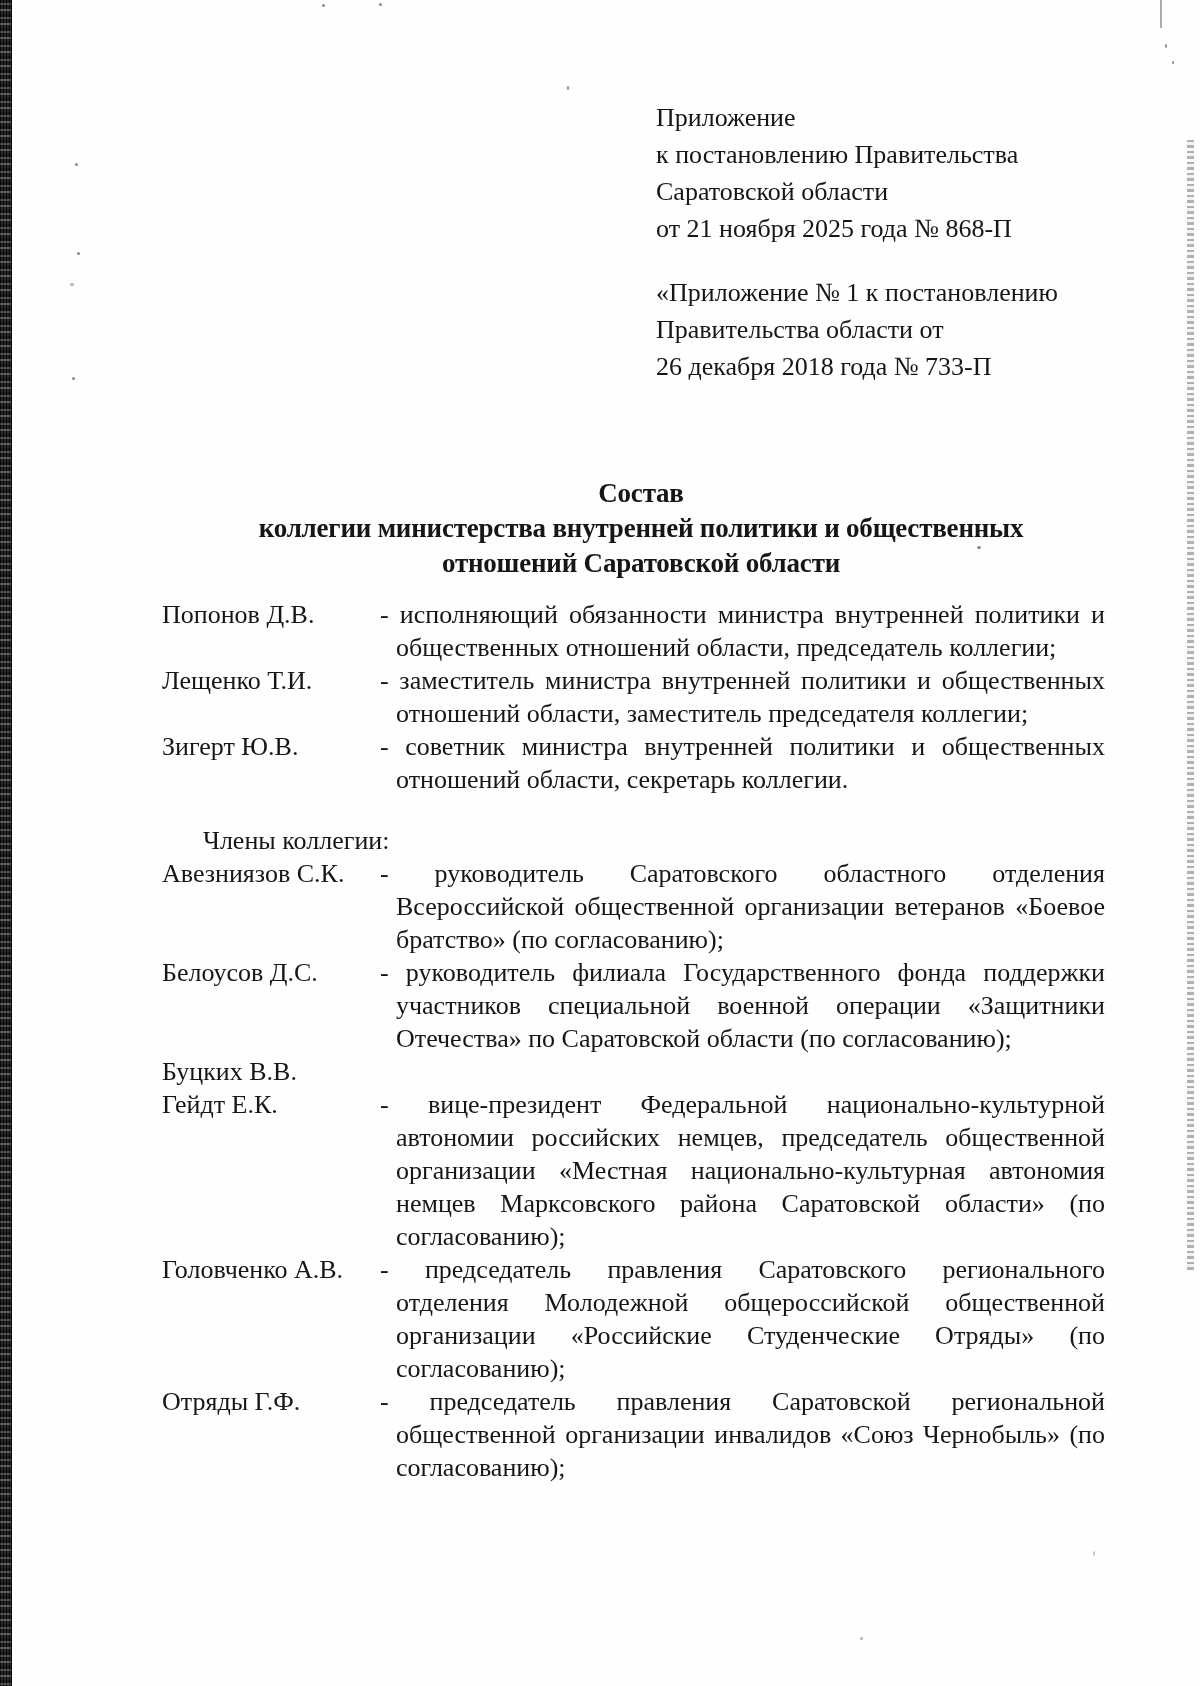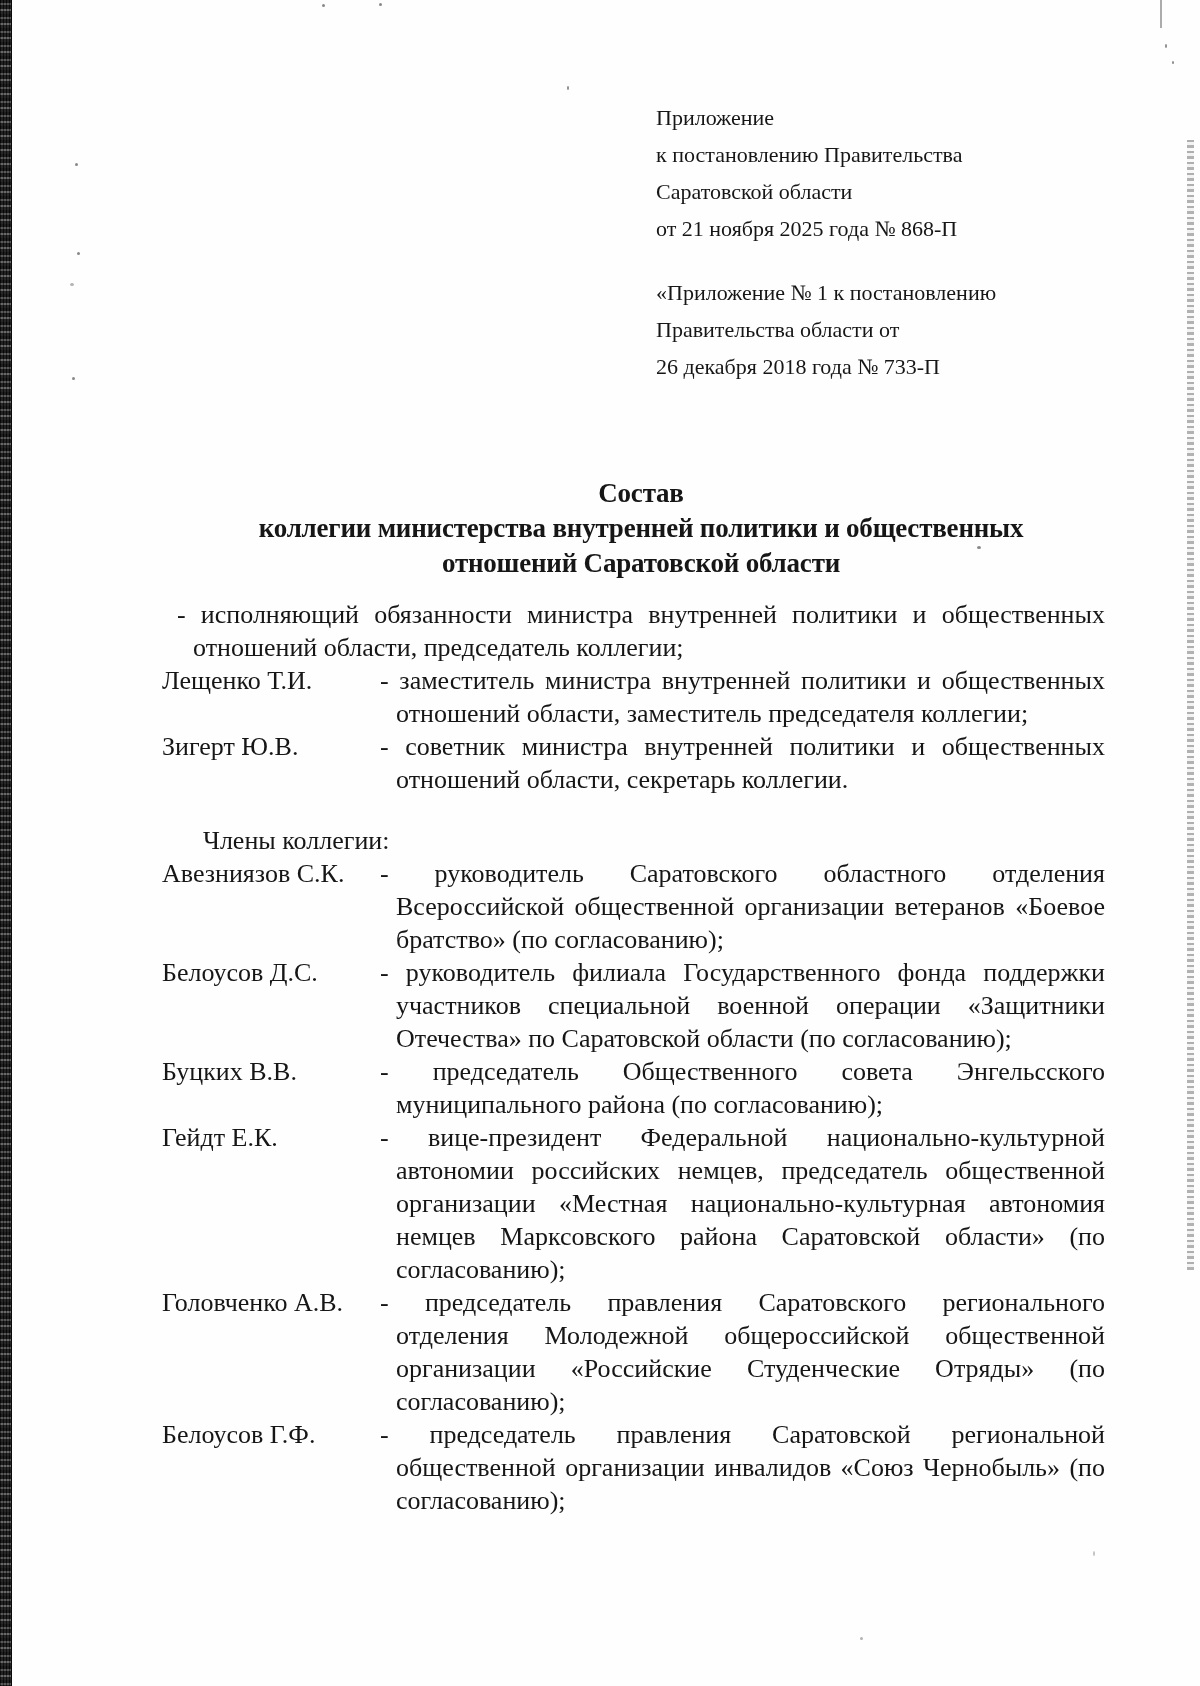--- a/index.html
+++ b/index.html
@@ -27,21 +27,21 @@
   }
   .band-right-top{
     position:absolute;left:1160px;top:0;width:2px;height:28px;background:rgba(90,90,90,.5);
   }
 
   .dot{position:absolute;background:#6a6a6a;border-radius:50%;width:3px;height:3px;opacity:.8;}
 
   
   .header-block{
     position:absolute;left:656px;top:99px;
-    font-size:22px;line-height:37px;white-space:nowrap;
+    font-size:26px;line-height:37px;white-space:nowrap;
   }
   .header-gap{height:27px;}
 
   
   .title-block{
     position:absolute;left:177px;top:476px;width:928px;
     text-align:center;font-weight:bold;font-size:27px;line-height:35px;
     letter-spacing:-0.2px;
   }
 
@@ -93,20 +93,21 @@
 
   <div class="title-block">
     <div>Состав</div>
     <div>коллегии министерства внутренней политики и общественных</div>
     <div>отношений Саратовской области</div>
   </div>
 
   <div class="body-block">
 
     <div class="entry">
+      <div class="name">Попонов Д.В.</div>
       <div class="desc">- исполняющий обязанности министра внутренней политики и общественных отношений области, председатель коллегии;</div>
     </div>
     <div class="entry">
       <div class="name">Лещенко Т.И.</div>
       <div class="desc">- заместитель министра внутренней политики и общественных отношений области, заместитель председателя коллегии;</div>
     </div>
     <div class="entry">
       <div class="name">Зигерт Ю.В.</div>
       <div class="desc">- советник министра внутренней политики и общественных отношений области, секретарь коллегии.</div>
     </div>
@@ -116,29 +117,28 @@
     <div class="entry">
       <div class="name">Авезниязов С.К.</div>
       <div class="desc">- руководитель Саратовского областного отделения Всероссийской общественной организации ветеранов «Боевое братство» (по согласованию);</div>
     </div>
     <div class="entry">
       <div class="name">Белоусов Д.С.</div>
       <div class="desc">- руководитель филиала Государственного фонда поддержки участников специальной военной операции «Защитники Отечества» по Саратовской области (по согласованию);</div>
     </div>
     <div class="entry">
       <div class="name">Буцких В.В.</div>
-      <div class="desc">- председатель Общественного совета Энгельсского муниципального района (по согласованию);</div>
     </div>
     <div class="entry">
       <div class="name">Гейдт Е.К.</div>
       <div class="desc">- вице-президент Федеральной национально-культурной автономии российских немцев, председатель общественной организации «Местная национально-культурная автономия немцев Марксовского района Саратовской области» (по согласованию);</div>
     </div>
     <div class="entry">
       <div class="name">Головченко А.В.</div>
       <div class="desc">- председатель правления Саратовского регионального отделения Молодежной общероссийской общественной организации «Российские Студенческие Отряды» (по согласованию);</div>
     </div>
     <div class="entry">
-      <div class="name">Белоусов Г.Ф.</div>
+      <div class="name">Отряды Г.Ф.</div>
       <div class="desc">- председатель правления Саратовской региональной общественной организации инвалидов «Союз Чернобыль» (по согласованию);</div>
     </div>
 
   </div>
 </div>
 
 </body></html>

